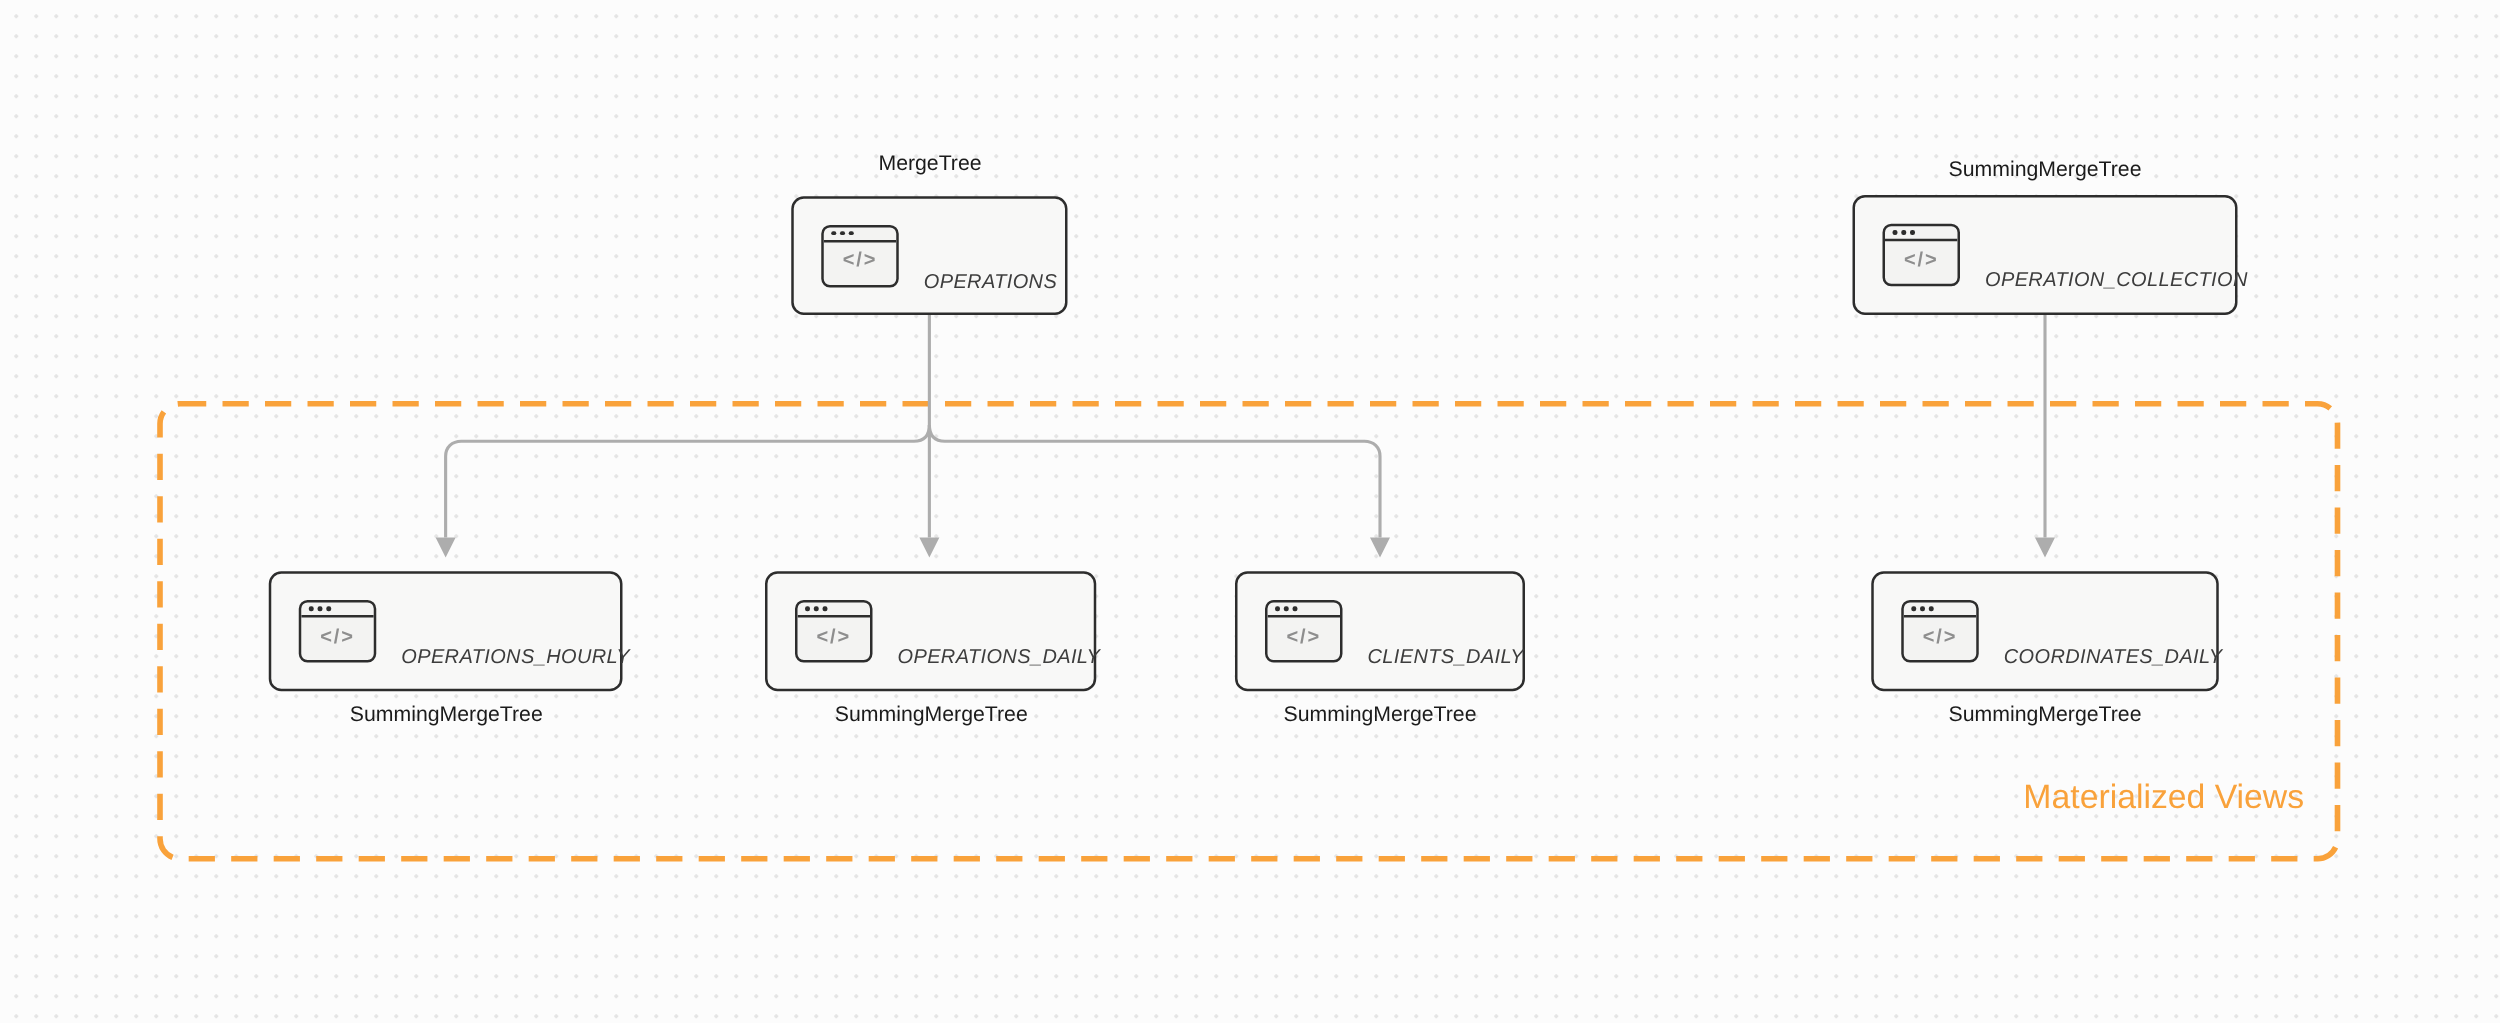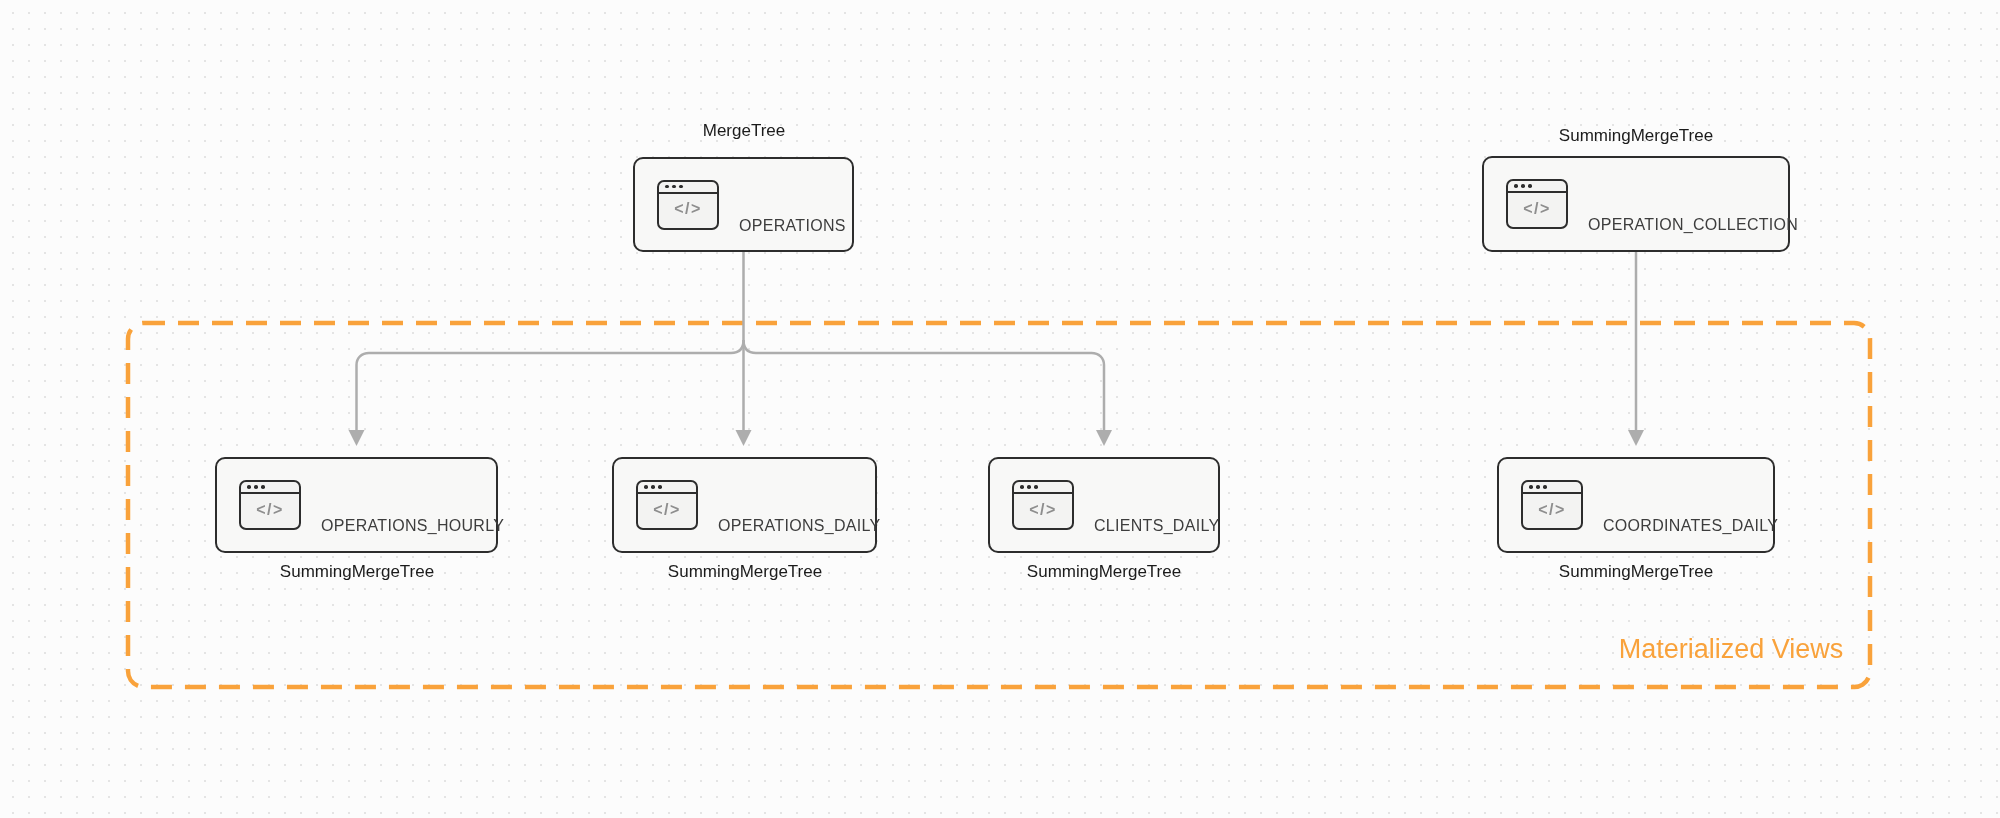--- a/index.html
+++ b/index.html
@@ -37,21 +37,21 @@
     border-radius:10px;
   }
   .n1 { left:633px; top:157px; width:221px; height:95px; }
   .n2 { left:1482px; top:156px; width:308px; height:96px; }
   .n3 { left:215px; top:457px; width:283px; height:96px; }
   .n4 { left:612px; top:457px; width:265px; height:96px; }
   .n5 { left:988px; top:457px; width:232px; height:96px; }
   .n6 { left:1497px; top:457px; width:278px; height:96px; }
 
   .node-title {
-    font-size:16px; font-weight:500;
+    font-style:italic; font-size:16px; font-weight:500;
     color:var(--title_gray); letter-spacing:0.3px; white-space:nowrap;margin-top:42px;
   }
 
   .win-icon {
     width:62px; height:50px; flex:0 0 auto;
     border:2.5px solid var(--node_border); border-radius:7px;
     background:#F3F3F2; overflow:hidden;
   }
   .win-bar {
     height:12px; border-bottom:2px solid var(--node_border);
@@ -69,21 +69,21 @@
   }
   .el1 { left:744px;  top:121px; }
   .el2 { left:1636px; top:126px; }
   .el3 { left:357px;  top:562px; }
   .el4 { left:745px;  top:562px; }
   .el5 { left:1104px; top:562px; }
   .el6 { left:1636px; top:562px; }
 
   .mv-label {
     position:absolute; left:1731px; top:622px; transform:translateX(-50%);
-    font-size:27px; font-weight:500; color:var(--accent_orange); white-space:nowrap;margin-top:12px;
+    font-size:27px; font-weight:500; color:var(--accent_orange); white-space:nowrap;
   }
 </style>
 </head>
 <body>
 
 <svg class="layer" viewBox="0 0 2000 818">
   <rect class="mv-rect" x="128" y="323" width="1742" height="364" rx="16"></rect>
 
   <path class="edge" d="M743.5 252 V430"></path>
   <path class="edge" d="M743.5 340 C743.5 349 739 353 731 353 L369 353 C361.5 353 356.5 358 356.5 365 V430"></path>

